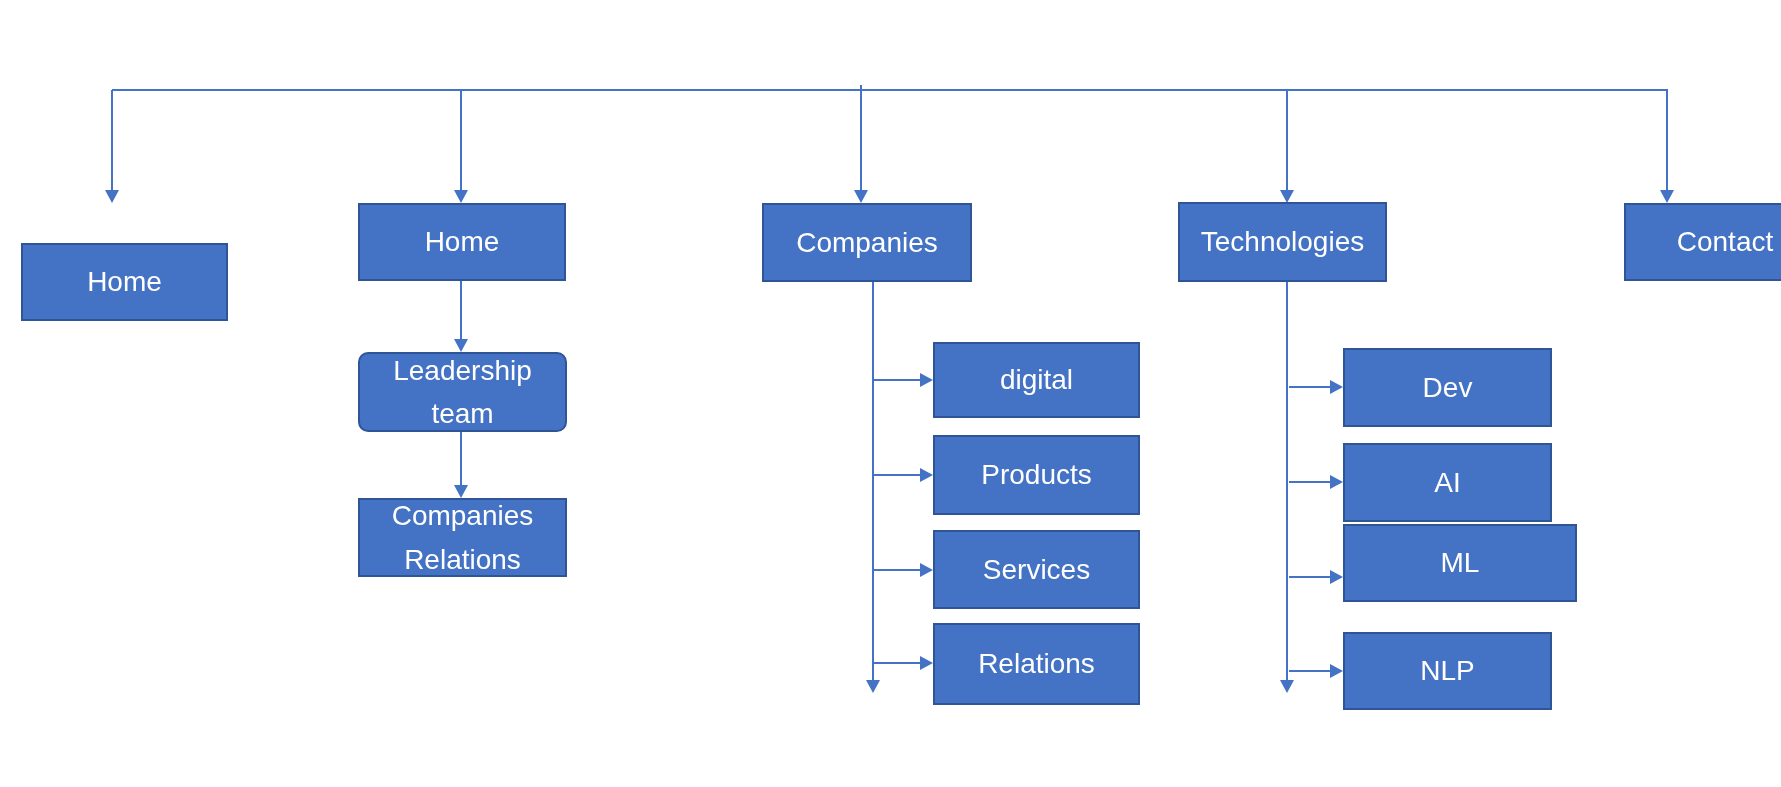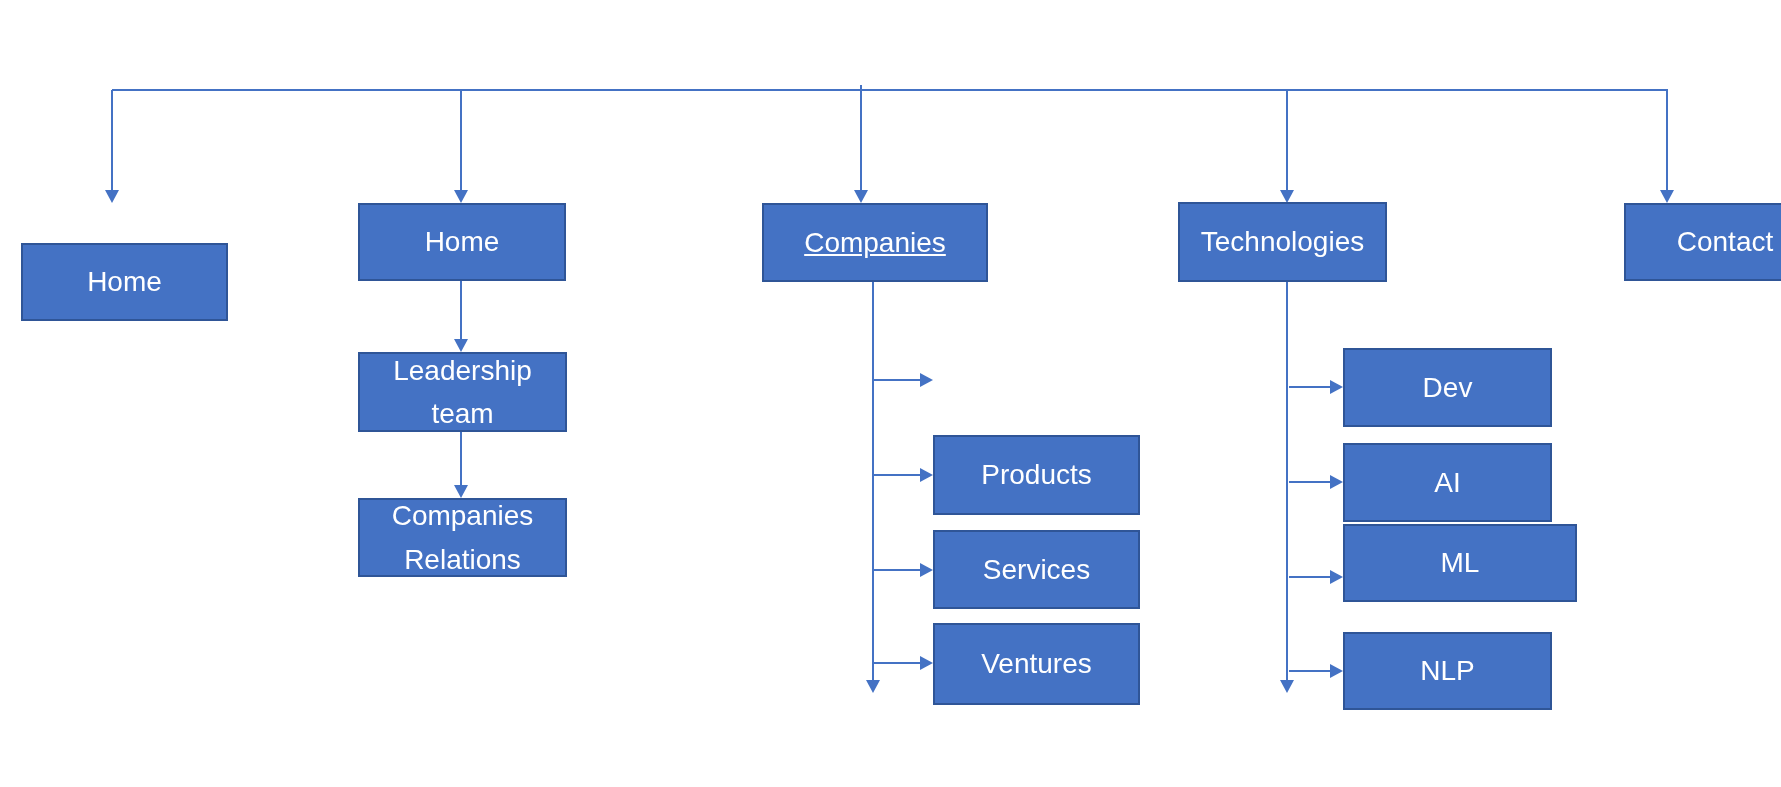--- a/index.html
+++ b/index.html
@@ -118,51 +118,54 @@
 
 
   <div class="node" style="left:21px; top:203px; width:207px; height:78px;margin-top:40px;">
     <span>Home</span>
   </div>
 
   <div class="node" style="left:358px; top:203px; width:208px; height:78px;">
     <span>Home</span>
   </div>
 
-  <div class="node" style="left:762px; top:203px; width:226px; height:79px;text-decoration:underline;">
+  <div class="node" style="left:762px; top:203px; width:210px; height:79px;">
     <span>Companies</span>
   </div>
 
   <div class="node" style="left:1178px; top:202px; width:209px; height:80px;">
     <span>Technologies</span>
   </div>
 
   <div class="node" style="left:1624px; top:203px; width:202px; height:78px;">
     <span>Contact</span>
   </div>
 
-  <div class="node" style="left:358px; top:352px; width:209px; height:80px;">
+  <div class="node" style="left:358px; top:352px; width:209px; height:80px;border-radius:10px;">
     <span>Leadership team</span>
   </div>
 
   <div class="node" style="left:358px; top:498px; width:209px; height:79px;">
     <span>Companies Relations</span>
   </div>
 
+  <div class="node" style="left:933px; top:342px; width:207px; height:76px;">
+    <span>digital</span>
+  </div>
 
   <div class="node" style="left:933px; top:435px; width:207px; height:80px;">
     <span>Products</span>
   </div>
 
   <div class="node" style="left:933px; top:530px; width:207px; height:79px;">
     <span>Services</span>
   </div>
 
   <div class="node" style="left:933px; top:623px; width:207px; height:82px;">
-    <span>Ventures</span>
+    <span>Relations</span>
   </div>
 
   <div class="node" style="left:1343px; top:348px; width:209px; height:79px;">
     <span>Dev</span>
   </div>
 
   <div class="node" style="left:1343px; top:443px; width:209px; height:79px;">
     <span>AI</span>
   </div>
 

